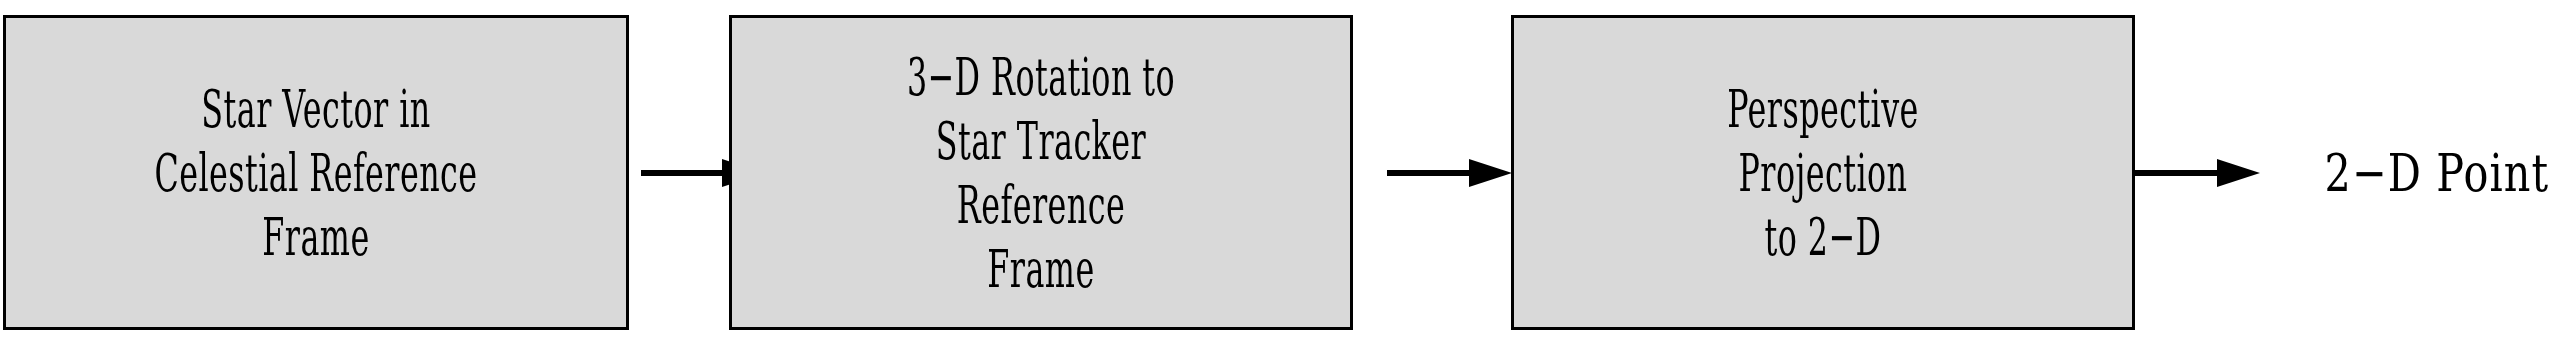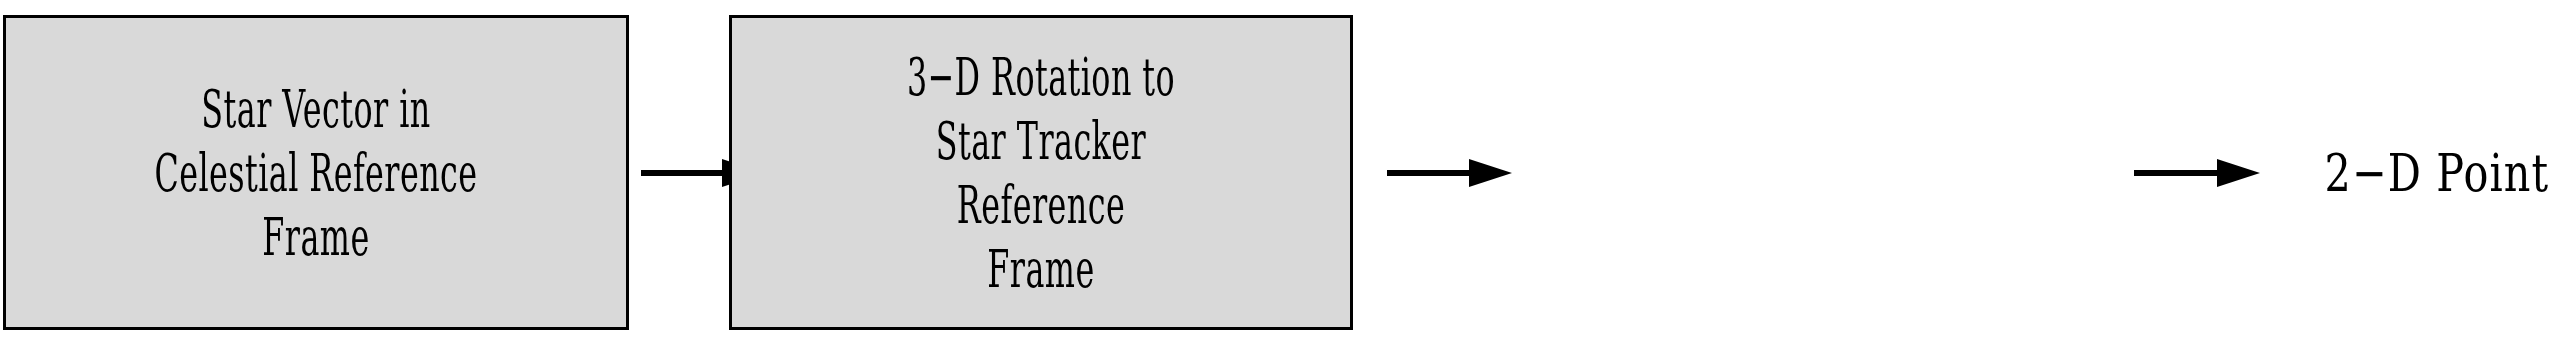--- a/index.html
+++ b/index.html
@@ -120,20 +120,24 @@
     <div class="node-label">3−D Rotation to
 Star Tracker Reference
 Frame</div>
   </div>
 
   <div class="arrow" id="arrow-2">
     <div class="shaft"></div>
     <div class="head"></div>
   </div>
 
+  <div class="node" id="node-3">
+    <div class="node-label">Perspective Projection
+to 2−D</div>
+  </div>
 
   <div class="arrow" id="arrow-3">
     <div class="shaft"></div>
     <div class="head"></div>
   </div>
 
   <div id="output-label">2−D Point</div>
 
 </div>
 

